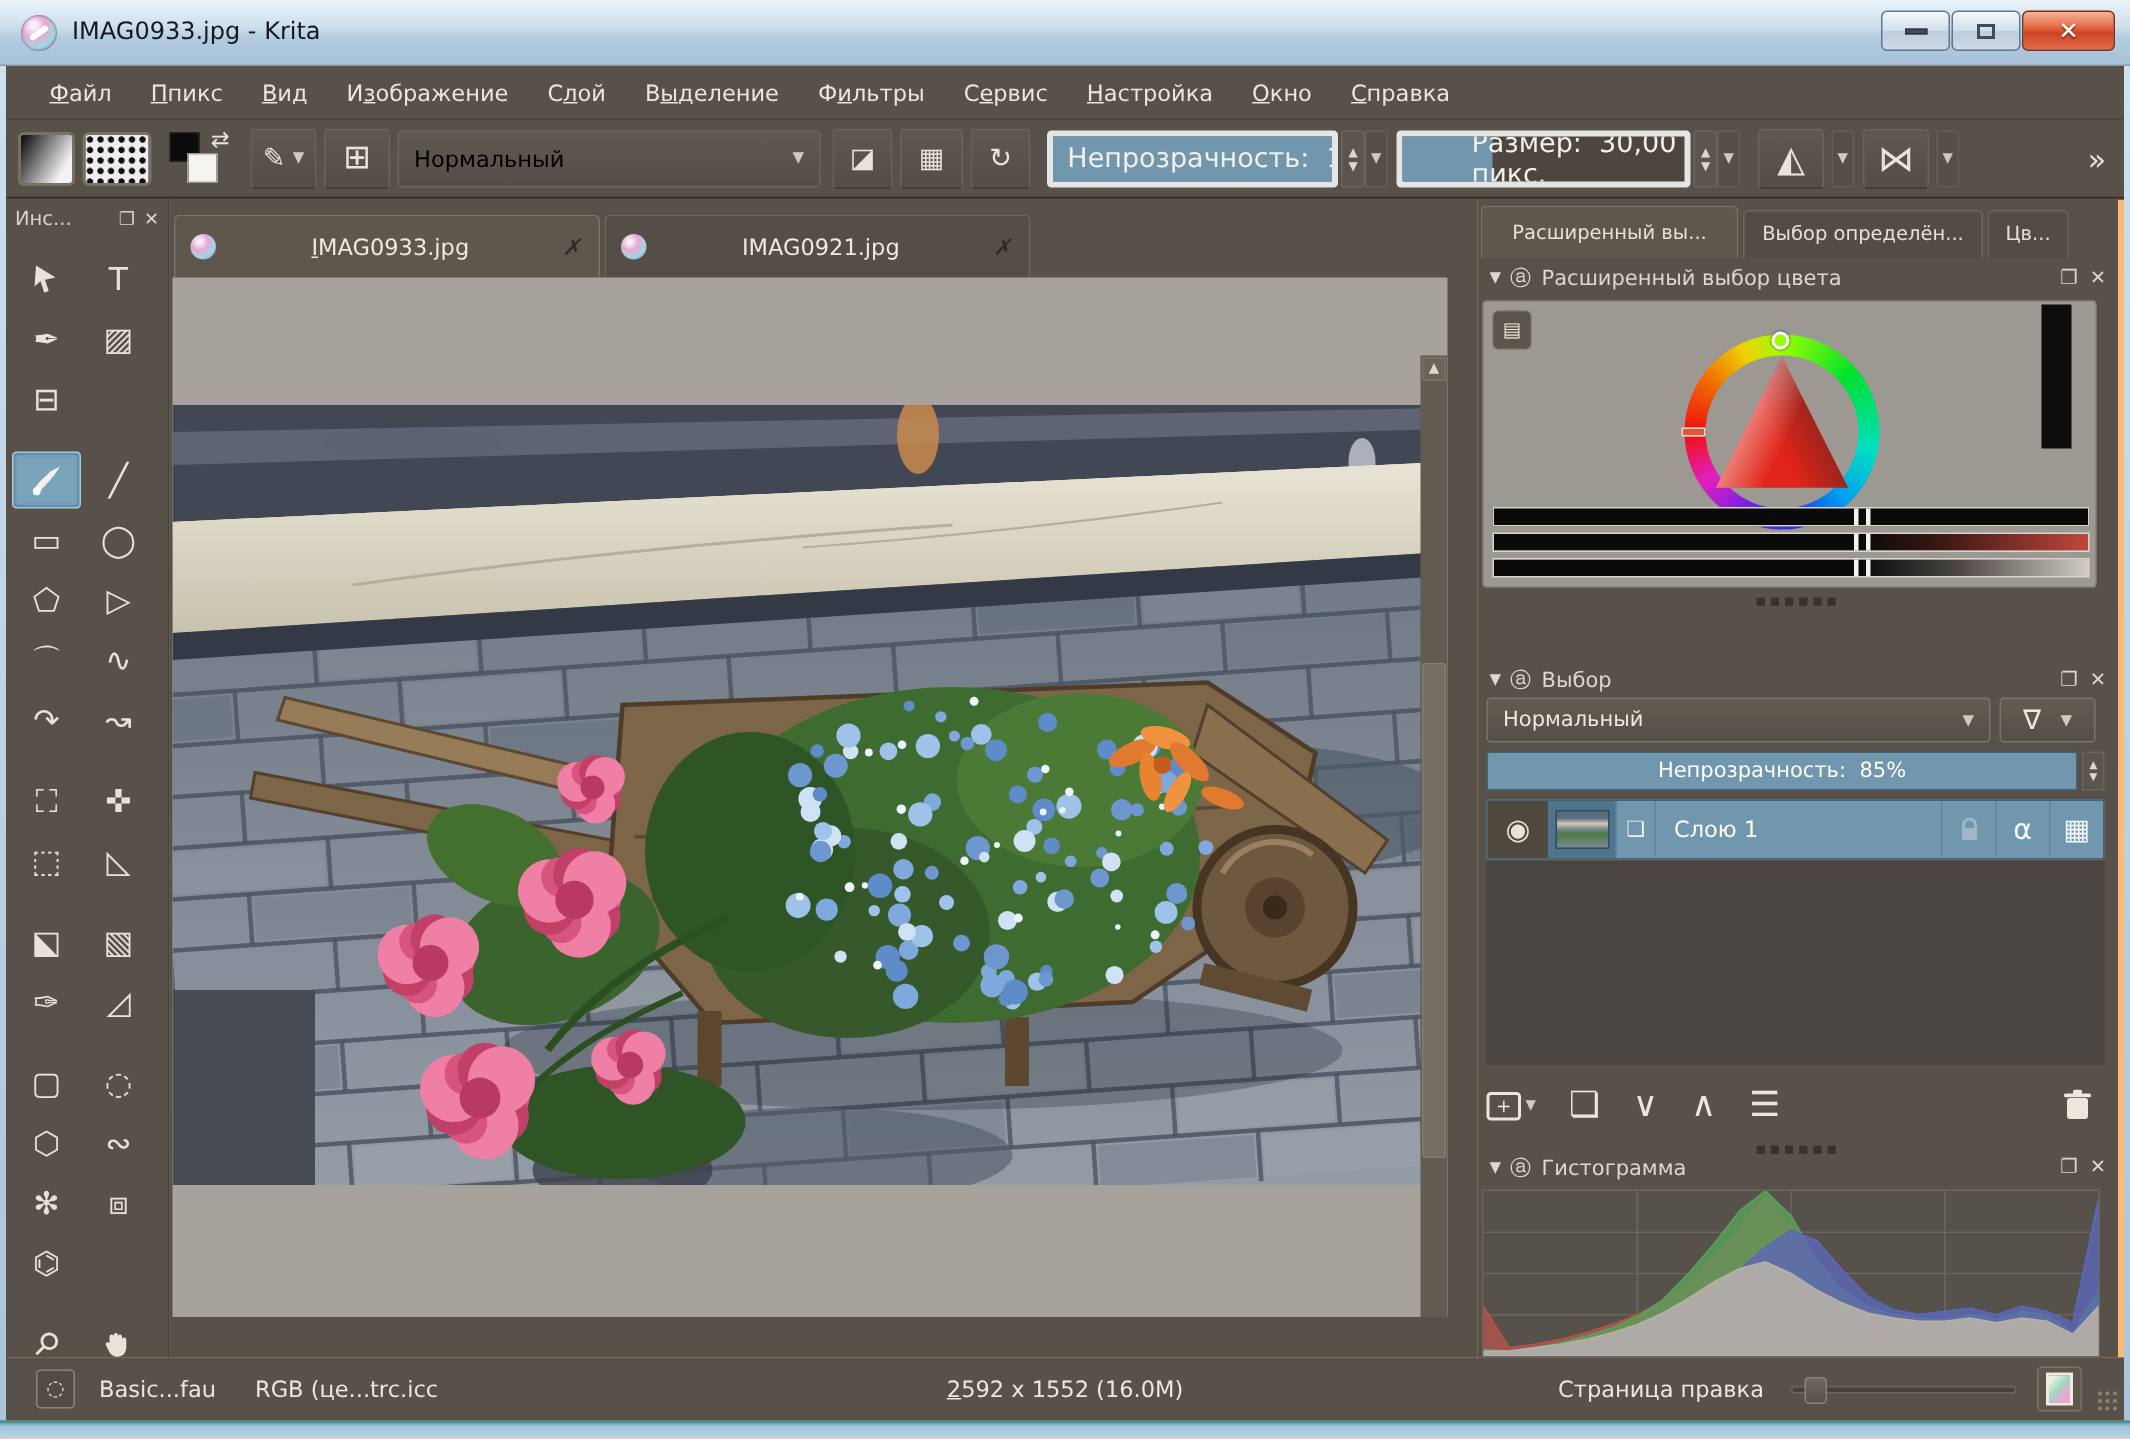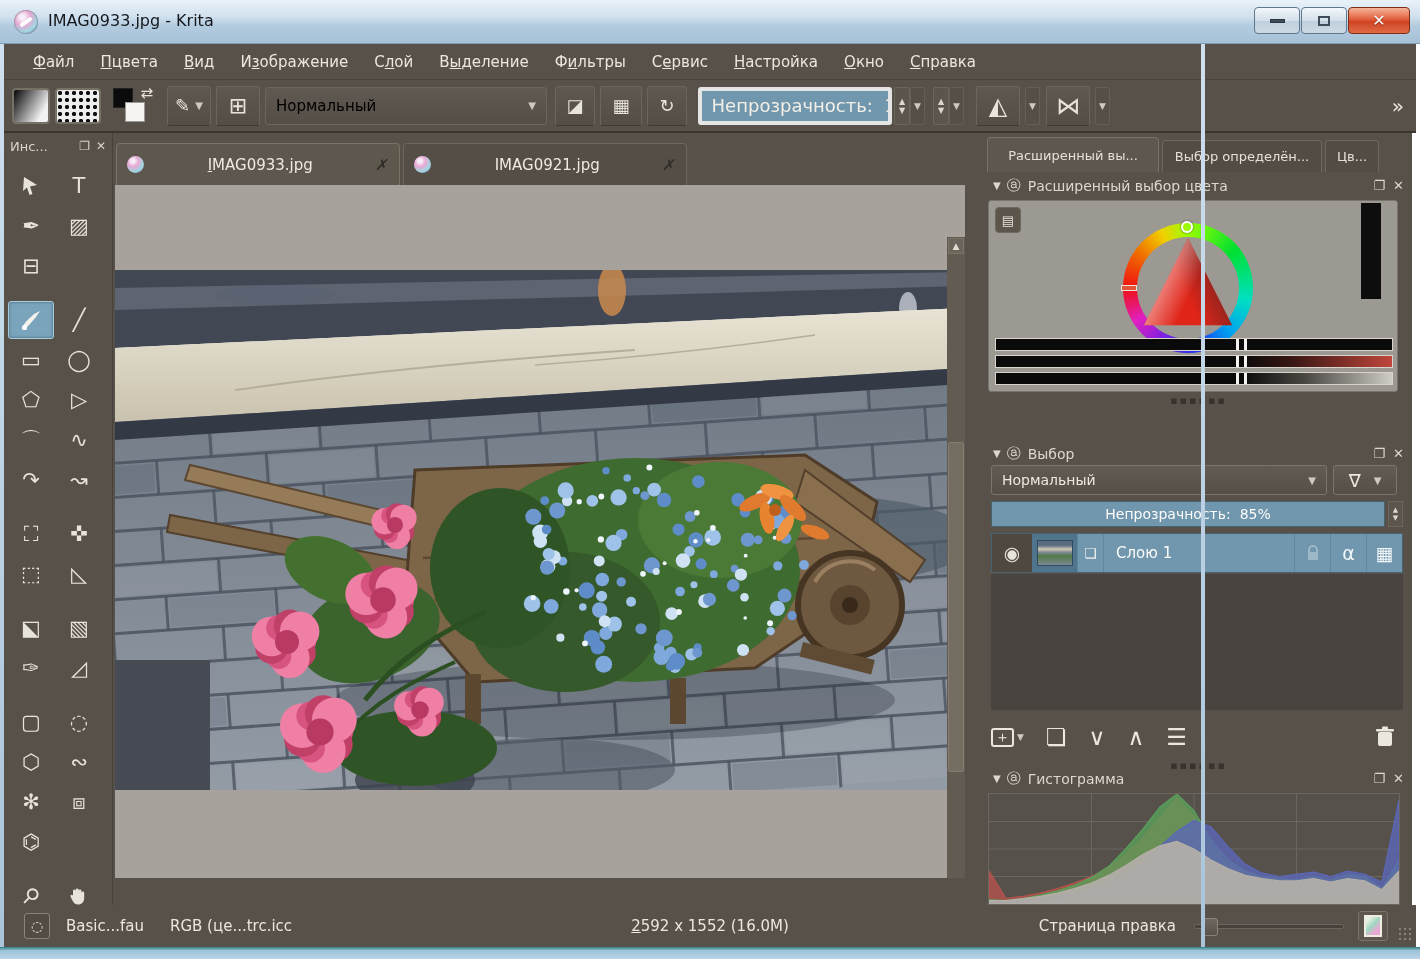--- a/index.html
+++ b/index.html
@@ -1,18 +1,18 @@
 <!DOCTYPE html>
 <html><head>
 <meta charset="utf-8">
 <style>
   * { margin:0; padding:0; box-sizing:border-box; }
   html,body { width:1420px; height:959px; overflow:hidden; }
   body { font-family:"DejaVu Sans","Liberation Sans",sans-serif; font-size:14px; -webkit-font-smoothing:antialiased; }
-  #window { position:relative; width:1205px; height:959px; background:#fdba74; }
+  #window { position:relative; width:1420px; height:959px; background:#fdba74; }
 
   
   #titlebar { position:absolute; left:0; top:0; width:1420px; height:44px;
     background:linear-gradient(#eaf2f9 0%,#cfe0ee 40%,#b3cbdf 60%,#a6c1d8 100%);
     border-bottom:1px solid #7e9cb5; }
   .app-icon { position:absolute; left:14px; top:10px; width:24px; height:24px; border-radius:50%;
     background:radial-gradient(circle at 35% 30%, #f6eef8 10%, #e9a8d4 35%, #9fd8e2 65%, #8f6fb8 100%);
     box-shadow:inset 0 0 2px #555; }
   .app-icon::after { content:""; position:absolute; left:5px; top:10px; width:14px; height:4px;
     background:#fdfdfd; transform:rotate(-35deg); border-radius:2px; }
@@ -207,21 +207,21 @@
           <div class="boxy"></div>
         </div>
       <div class="winbtn close">
           <span>✕</span>
         </div>
     </div>
   </div>
 
   <div id="menubar">
     <div class="menu-item"><span></span><span class="key">Ф</span><span>айл</span></div>
-    <div class="menu-item"><span></span><span class="key">П</span><span>цвета</span></div>
+    <div class="menu-item"><span></span><span class="key">П</span><span>пикс</span></div>
     <div class="menu-item"><span></span><span class="key">В</span><span>ид</span></div>
     <div class="menu-item"><span>И</span><span class="key">з</span><span>ображение</span></div>
     <div class="menu-item"><span>С</span><span class="key">л</span><span>ой</span></div>
     <div class="menu-item"><span>В</span><span class="key">ы</span><span>деление</span></div>
     <div class="menu-item"><span>Ф</span><span class="key">и</span><span>льтры</span></div>
     <div class="menu-item"><span>С</span><span class="key">е</span><span>рвис</span></div>
     <div class="menu-item"><span></span><span class="key">Н</span><span>астройка</span></div>
     <div class="menu-item"><span></span><span class="key">О</span><span>кно</span></div>
     <div class="menu-item"><span></span><span class="key">С</span><span>правка</span></div>
   </div>
@@ -259,20 +259,24 @@
       <div class="fill" id="op-fill" style="width: 100%;"></div>
       <span><span>Непрозрачность:</span>&nbsp;&nbsp;<span>1,00</span></span>
     </div>
     <div class="spin">
         <span>▲</span>
         <span>▼</span>
       </div>
     <div class="mini-drop">
         <span>▼</span>
       </div>
+    <div class="slider" style="width:196px">
+      <div class="fill" id="sz-fill" style="width: 32%;"></div>
+      <span><span>Размер:</span>&nbsp;&nbsp;<span>30,00 пикс.</span></span>
+    </div>
     <div class="spin">
         <span>▲</span>
         <span>▼</span>
       </div>
     <div class="mini-drop">
         <span>▼</span>
       </div>
     <div class="tsep"></div>
     <div class="tbtn mirror">
         <span>◭</span>

